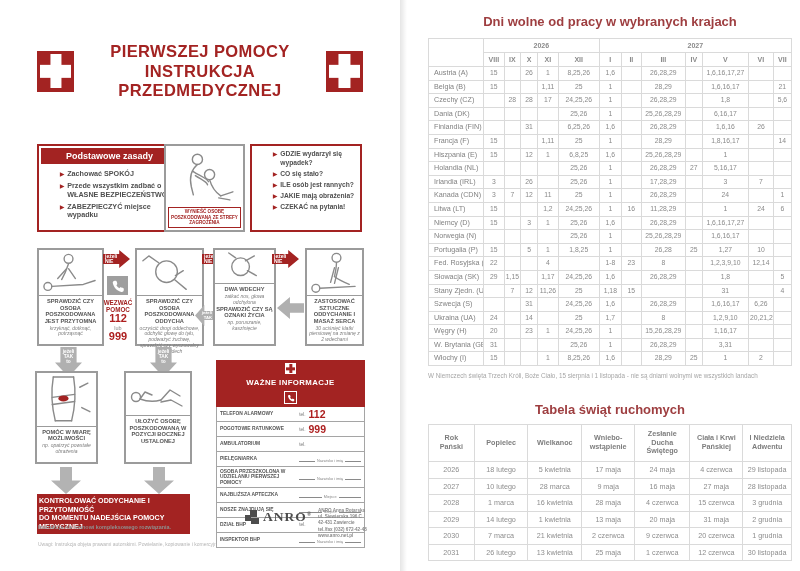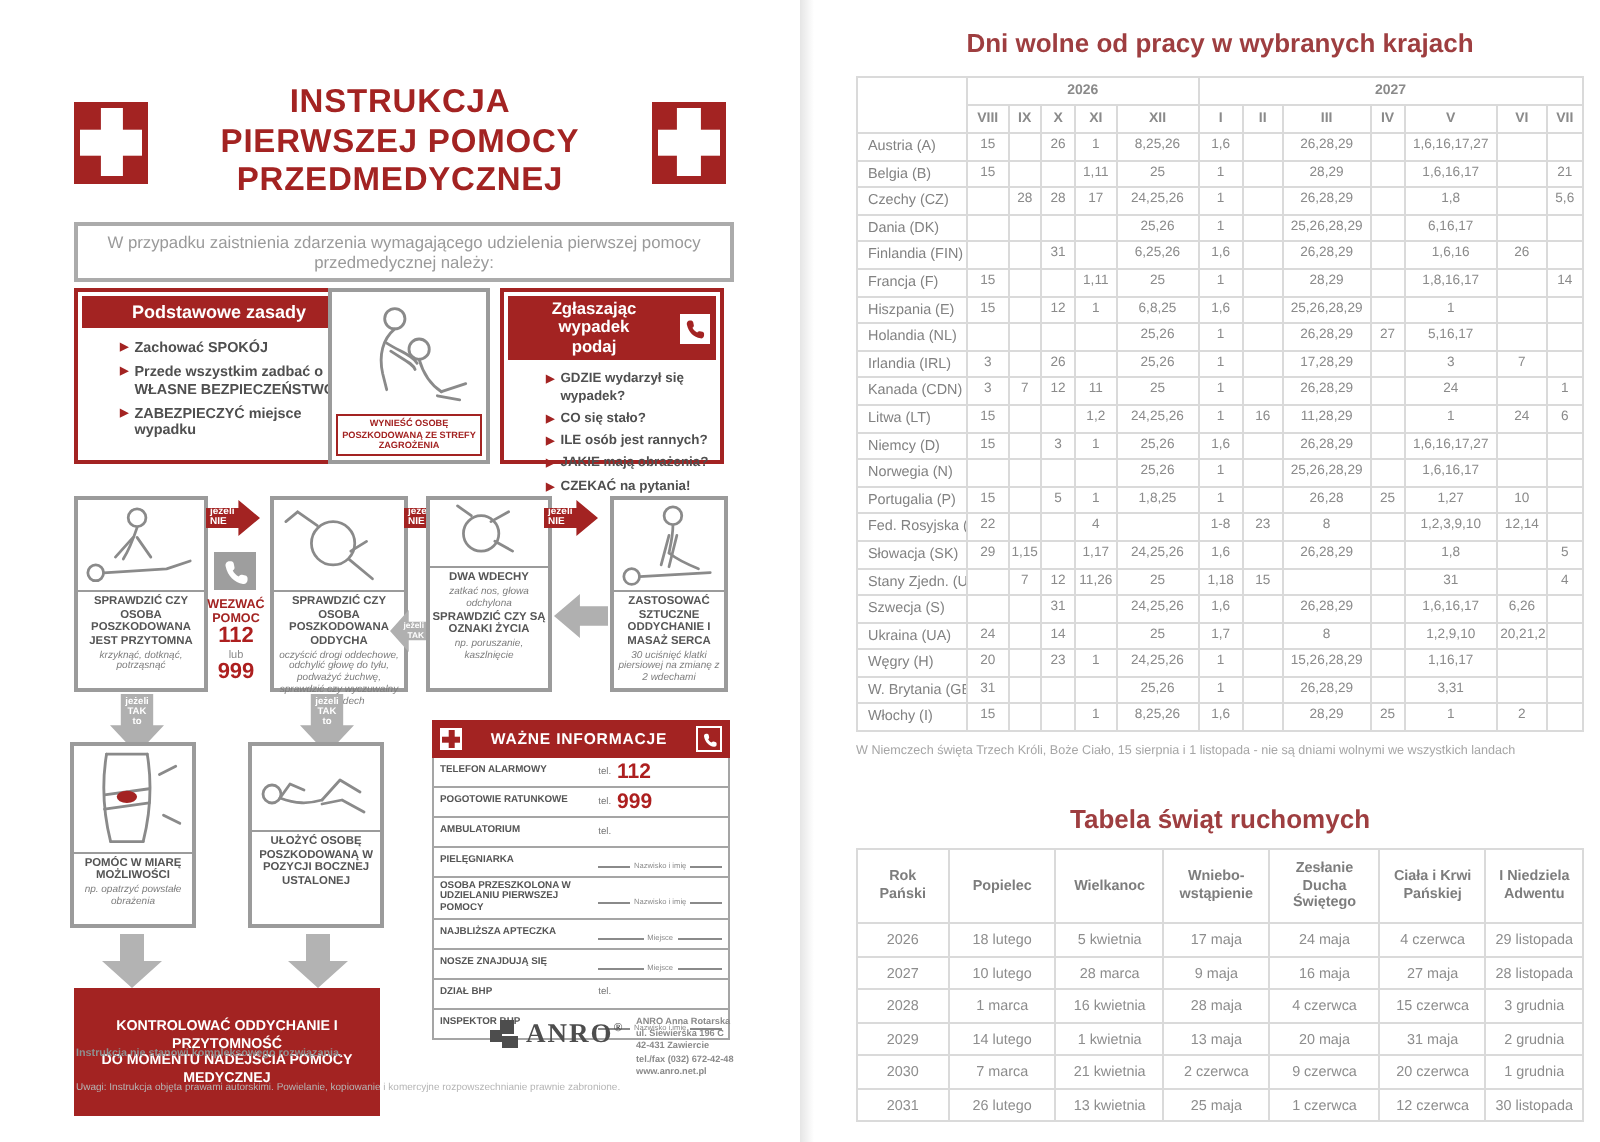--- a/index.html
+++ b/index.html
@@ -66,27 +66,27 @@
 
   .arrow-left-sm{position:absolute;left:195px;top:305px;width:18px;height:21px;background:#b0b0b0;clip-path:polygon(0 50%,52% 0,52% 28%,100% 28%,100% 72%,52% 72%,52% 100%);color:#fff;font-weight:bold;font-size:4.2px;line-height:4.6px;text-align:right;padding:6px 1px 0 0;box-sizing:border-box;}
   .arrow-left-sm span{display:block;}
   .arrow-left-big{position:absolute;left:277px;top:297px;width:27px;height:22px;background:#b0b0b0;clip-path:polygon(0 50%,48% 0,48% 28%,100% 28%,100% 72%,48% 72%,48% 100%);}
 
   #bb1{left:35px;top:371px;width:63px;height:93px;}
   #bb2{left:124px;top:371px;width:68px;height:93px;}
   .arrow-down{position:absolute;width:30px;height:27px;background:#b3b3b3;clip-path:polygon(30% 0,70% 0,70% 50%,100% 50%,50% 100%,0 50%,30% 50%);}
   #ad1{left:51px;top:467px;} #ad2{left:144px;top:467px;}
 
-  .banner{position:absolute;left:37px;top:494px;width:153px;background:var(--red);color:#fff;font-weight:bold;font-size:7.1px;line-height:8.6px;text-align:center;padding:15px 2px;box-sizing:border-box;}
+  .banner{position:absolute;left:37px;top:494px;width:153px;background:var(--red);color:#fff;font-weight:bold;font-size:7.1px;line-height:8.6px;text-align:left;padding:3px 2px;box-sizing:border-box;}
   .banner span{display:block;}
   .disclaimer{position:absolute;left:38px;top:524px;font-size:5.4px;font-weight:bold;color:#8f8f8f;}
   .copyright{position:absolute;left:38px;top:541px;width:290px;font-size:5px;color:#b5b5b5;}
 
   #important{position:absolute;left:216px;top:360px;width:149px;}
-  .imp-header{background:var(--red);display:flex;align-items:center;gap:4px;padding:2px 3px;border:1px solid var(--red);}
+  .imp-header{background:var(--red);display:flex;align-items:center;gap:4px;padding:2px 3px;border:1px solid var(--red);flex-direction:column;}
   .cross-sm{width:11px;height:11px;background:#fff;position:relative;flex:0 0 auto;}
   .cross-sm::before{content:"";position:absolute;left:50%;top:12%;width:30%;height:76%;background:var(--red);transform:translateX(-50%);}
   .cross-sm::after{content:"";position:absolute;top:50%;left:12%;height:30%;width:76%;background:var(--red);transform:translateY(-50%);}
   .imp-title{flex:1;text-align:center;color:#fff;font-weight:bold;font-size:7.8px;letter-spacing:.4px;}
   .phone-outline{width:11px;height:11px;border:1px solid #fff;display:flex;align-items:center;justify-content:center;flex:0 0 auto;}
   .phone-outline svg{width:8px;height:8px;color:#fff;}
   .imp-row{border:1px solid #a5a5a5;border-top:none;min-height:11px;display:flex;align-items:center;gap:3px;padding:1.5px 3px;background:#fff;}
   .imp-label{font-size:4.9px;font-weight:bold;color:#555;line-height:5.6px;flex:0 0 54%;}
   .imp-telwrap{display:flex;align-items:center;gap:3px;}
   .imp-tel{font-size:4.8px;color:#777;}
@@ -129,28 +129,27 @@
   <symbol id="ph" viewBox="0 0 24 24">
     <path fill="currentColor" d="M6.4 2.8C4.2 2.8 2.6 4.8 3.1 7 4.9 15.4 10.6 20.9 18 22.2c2.1.4 3.9-1.3 3.9-3.4v-1.6c0-1.1-.8-2-1.9-2.2l-2.8-.6c-.8-.2-1.6.1-2.1.7l-.7.8c-2.3-1.2-4-2.9-5.2-5.2l.8-.7c.6-.5.9-1.3.7-2.1L10.1 5C9.9 3.9 9 2.8 7.9 2.8z"></path>
   </symbol>
 </svg>
 
 <div id="left" class="page">
 
   <div class="title-row">
     <div class="cross-big"></div>
     <div class="poster-title">
+      <div>PIERWSZEJ POMOCY</div>
       <div>INSTRUKCJA</div>
-      <div>PIERWSZEJ POMOCY</div>
       <div>PRZEDMEDYCZNEJ</div>
     </div>
     <div class="cross-big"></div>
   </div>
 
-  <div class="intro-box">W przypadku zaistnienia zdarzenia wymagającego udzielenia pierwszej pomocy przedmedycznej należy:</div>
 
   <div id="basic" class="panel">
     <div class="panel-header">Podstawowe zasady</div>
     <div class="bullets">
         <div class="bullet-item">
           <span class="bullet">▶</span>
           <span class="bi-text">Zachować SPOKÓJ</span>
         </div>
         <div class="bullet-item">
           <span class="bullet">▶</span>
@@ -172,31 +171,20 @@
         <path d="M29 25 C35 29 40 31 41 34"></path>
         <circle cx="43" cy="24" r="5"></circle>
         <path d="M43 29 C45 36 48 41 54 45"></path>
         <path d="M54 45 L66 41 M52 47 L63 49"></path>
       </g>
     </svg>
     <div class="carry-cap">WYNIEŚĆ OSOBĘ POSZKODOWANĄ ZE STREFY ZAGROŻENIA</div>
   </div>
 
   <div id="report" class="panel">
-    <div class="report-header">
-      <div class="report-title">
-        <div>Zgłaszając wypadek</div>
-        <div>podaj</div>
-      </div>
-      <span class="phone-tile-white">
-          <svg>
-            <use href="#ph"></use>
-          </svg>
-        </span>
-    </div>
     <div class="bullets">
         <div class="bullet-item">
           <span class="bullet">▶</span>
           <span class="bi-text">GDZIE wydarzył się wypadek?</span>
         </div>
         <div class="bullet-item">
           <span class="bullet">▶</span>
           <span class="bi-text">CO się stało?</span>
         </div>
         <div class="bullet-item">

